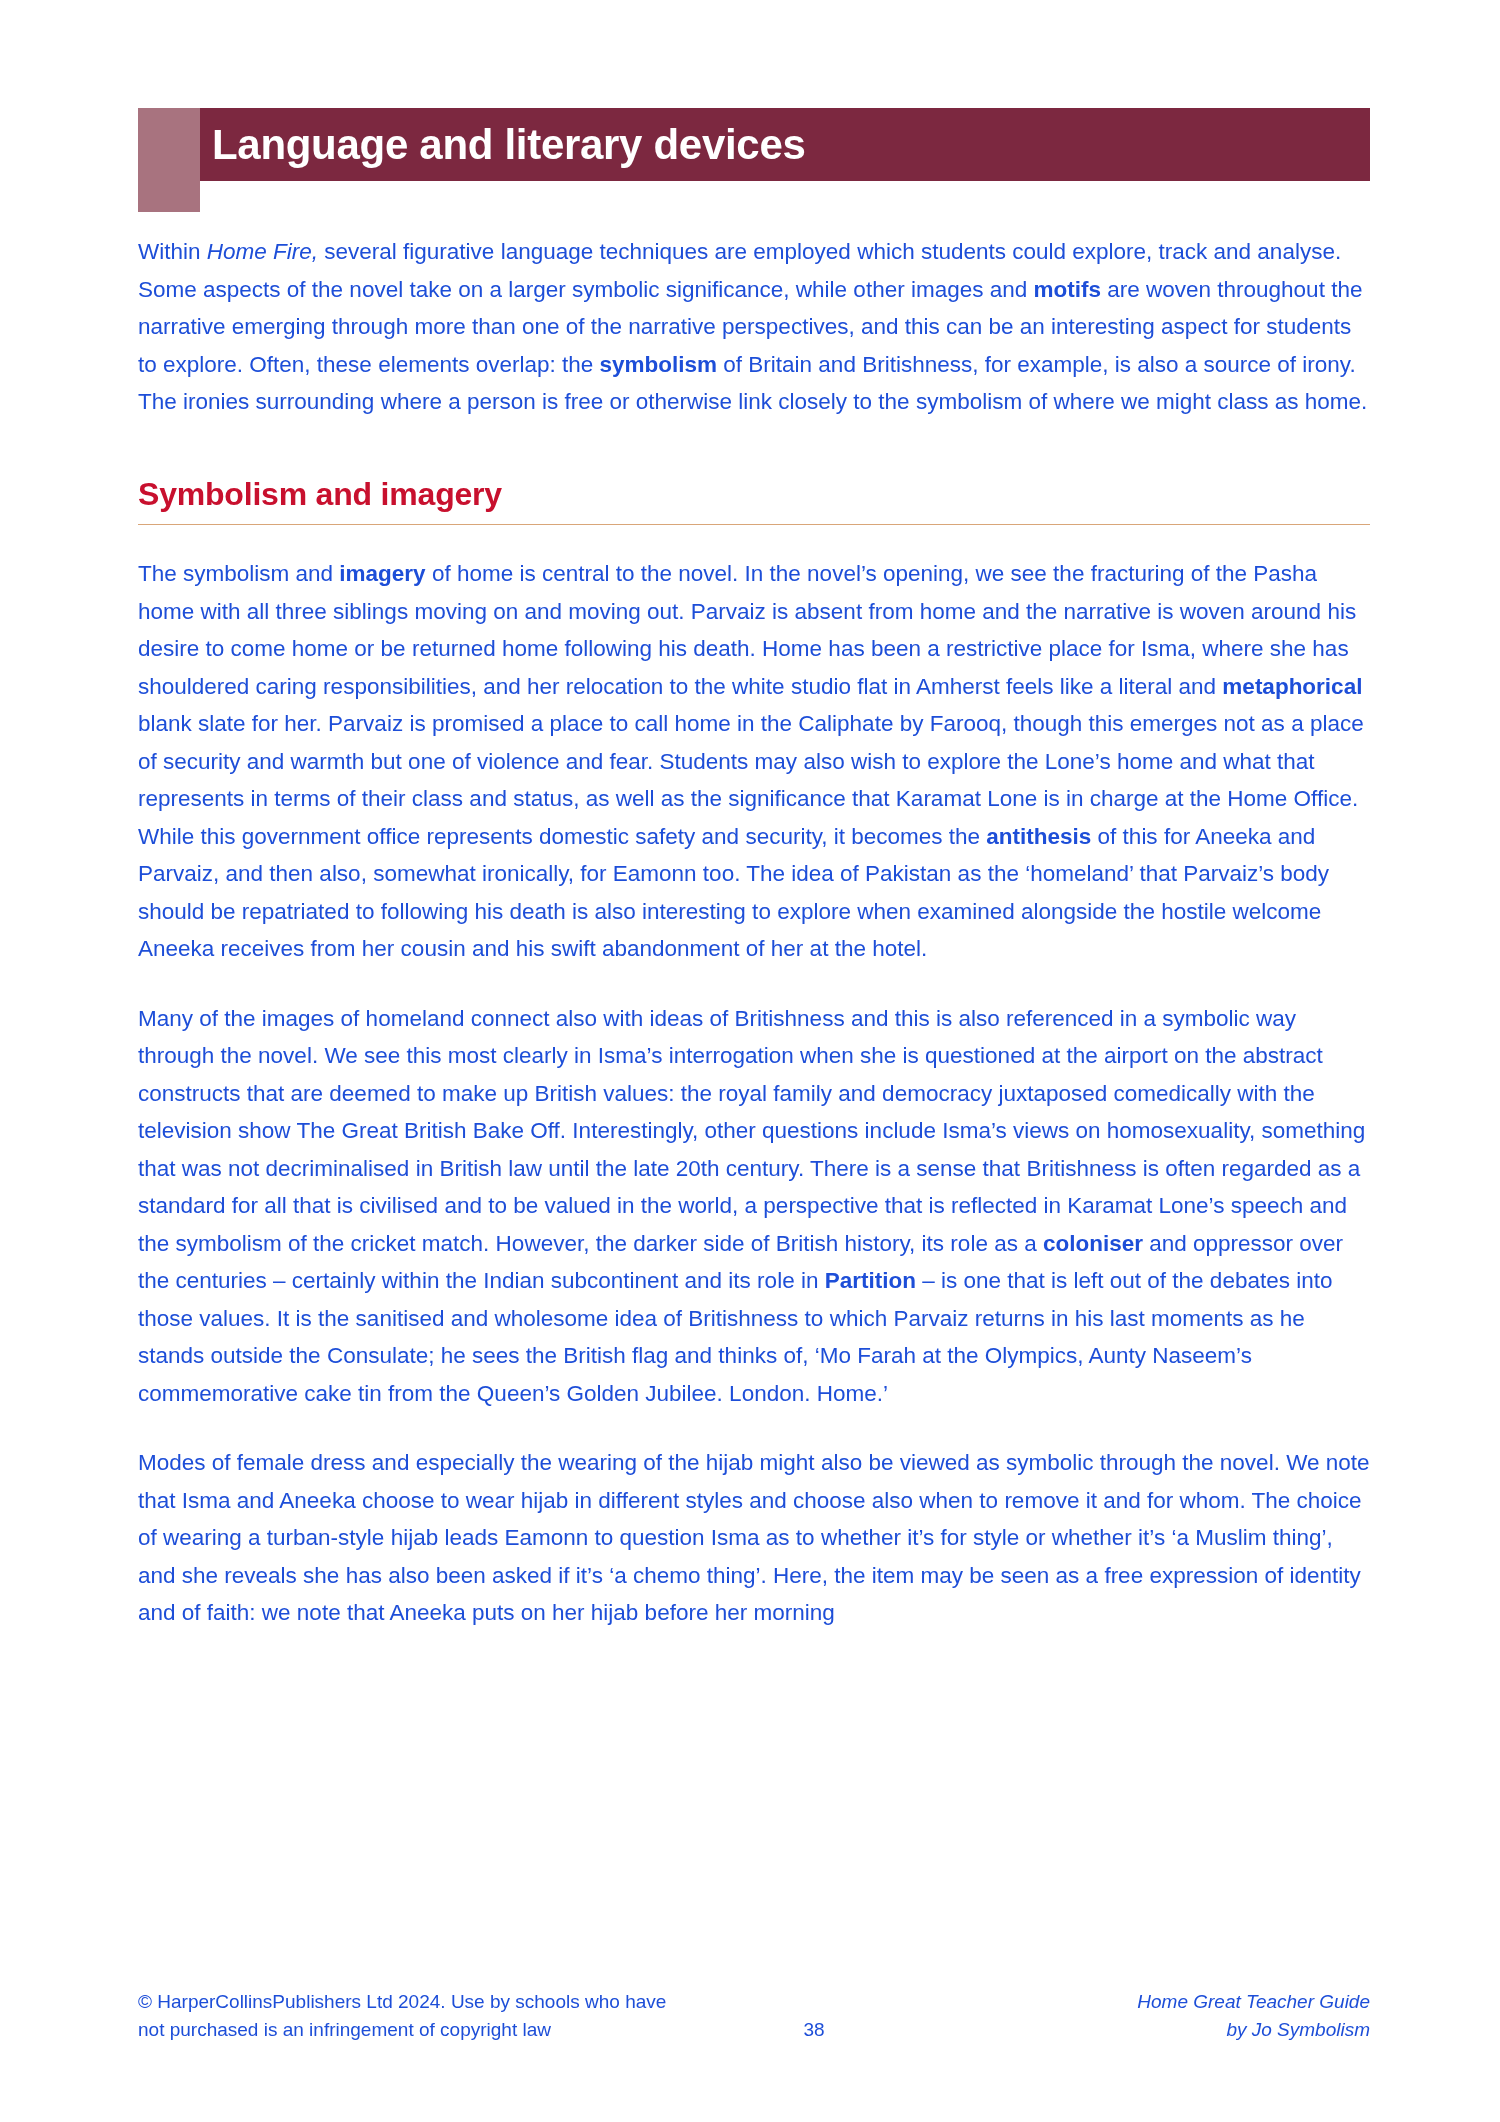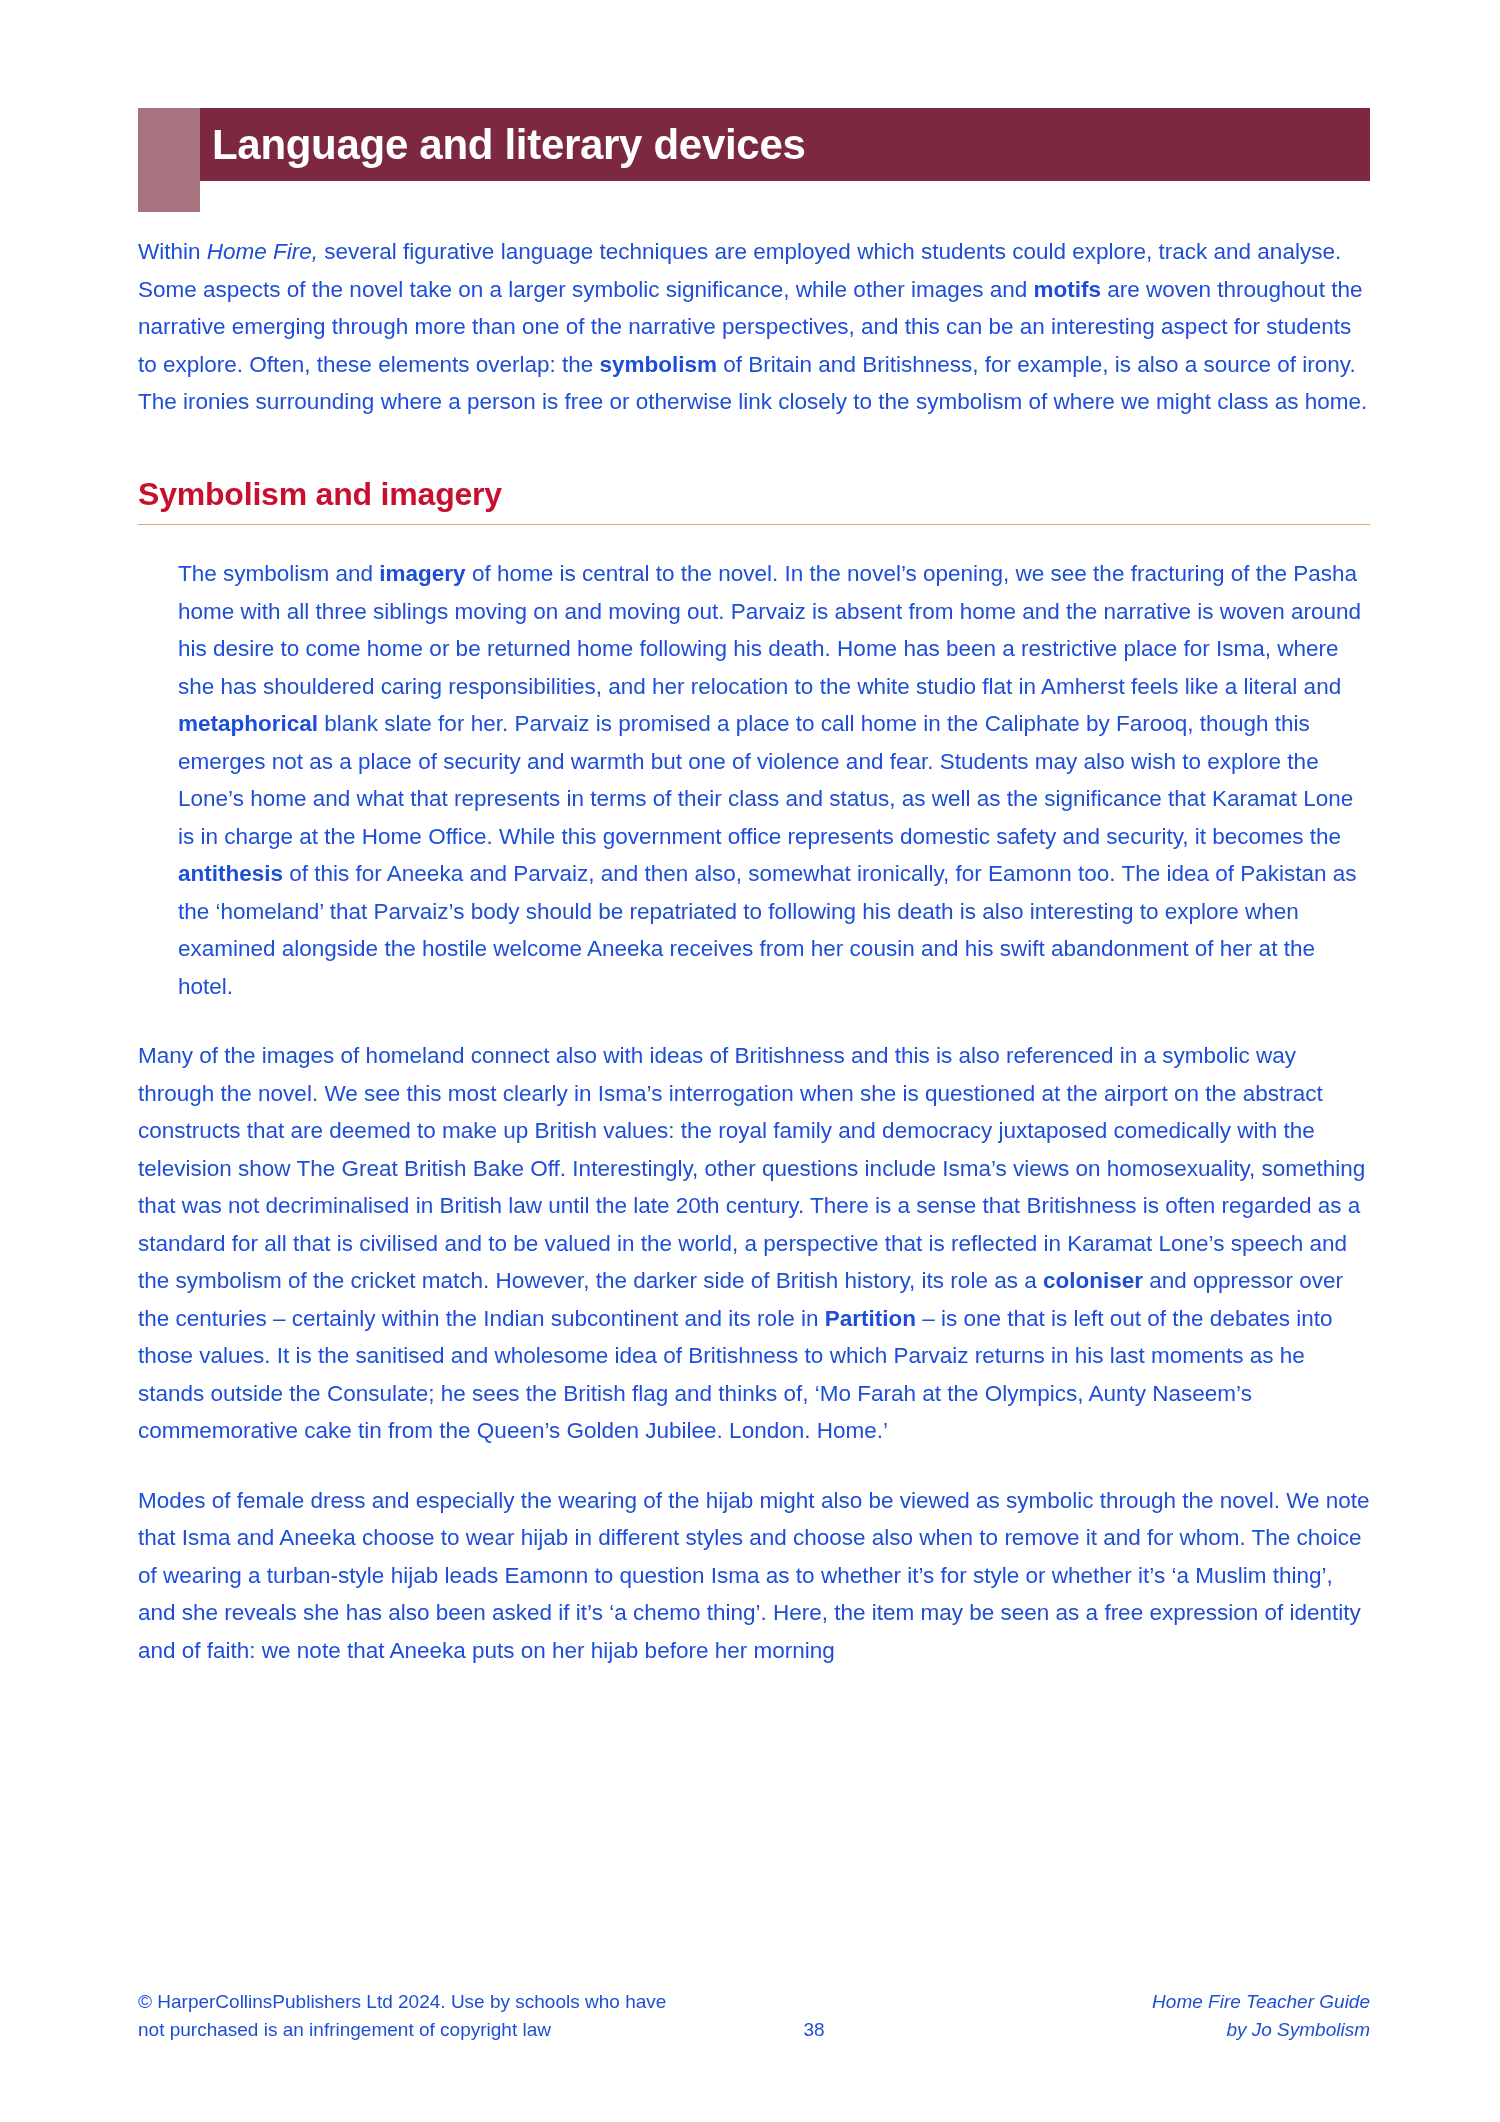--- a/index.html
+++ b/index.html
@@ -84,21 +84,20 @@
     margin: 0 0 12px 0;
     letter-spacing: -0.2px;
   }
   .section-rule {
     height: 1.5px;
     background: #d9a679;
     width: 100%;
   }
   .after-rule {
     margin-top: 30px;
-    margin-left: 40px;
   }
 
   
   .footer {
     position: absolute;
     left: 138px;
     top: 1988px;
     width: 1232px;
     display: flex;
     justify-content: space-between;
@@ -149,18 +148,18 @@
 
   </div>
 
   <div class="footer">
     <div class="footer-left">
       <span class="line">© HarperCollinsPublishers Ltd 2024. Use by schools who</span>
       <span class="line">have not purchased is an infringement of copyright law</span>
     </div>
     <div class="footer-center">38</div>
     <div class="footer-right">
-      <span class="line">Home Fire Teacher Guide</span>
+      <span class="line">Home Great Teacher Guide</span>
       <span class="line">by Jo Symbolism</span>
     </div>
   </div>
 
 </div>
 
 </body></html>

